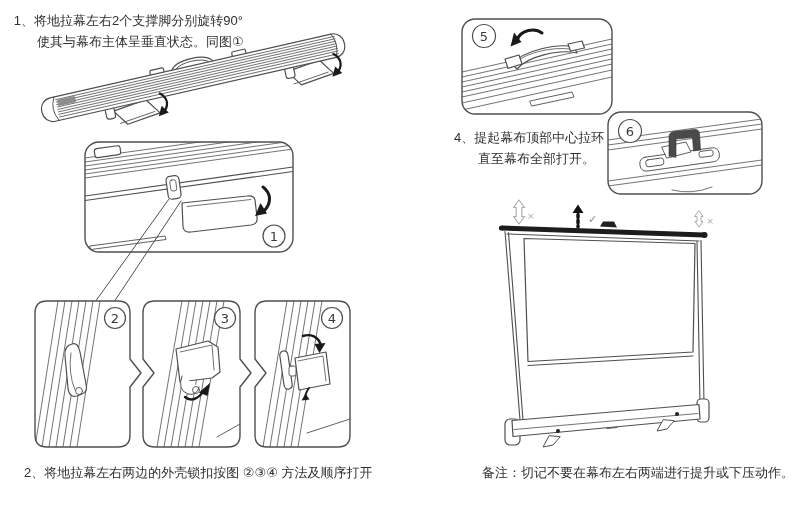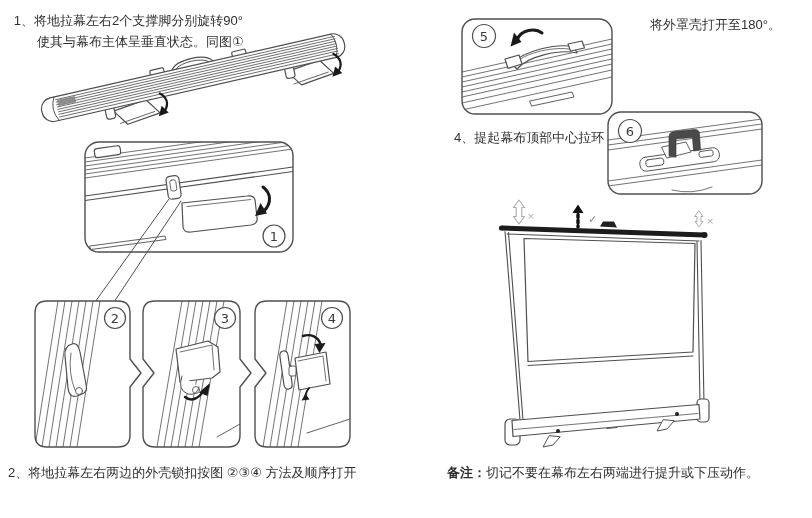--- a/index.html
+++ b/index.html
@@ -1,43 +1,43 @@
 <!DOCTYPE html>
 <html><head>
 <meta charset="utf-8">
 <style>
   html,body{margin:0;padding:0;background:#fff;}
   .page{position:relative;width:812px;height:518px;background:#ffffff;overflow:hidden;
         font-family:"Liberation Sans","DejaVu Sans",sans-serif;color:#2f2f2f;}
   .txt{position:absolute;font-size:13px;line-height:21px;white-space:nowrap;color:#2f2f2f;}
   .txt .indent{margin-left:24px;}
-  .note-label{font-weight:bold;}
+  .note-label{font-weight:normal;margin-left:35px;}
   svg.art{position:absolute;left:0;top:0;}
   svg text.fig{font-family:"DejaVu Sans","Liberation Sans",sans-serif;font-size:13px;fill:#3a3a3a;}
   svg text.mark{font-family:"DejaVu Sans",sans-serif;}
 </style>
 </head>
 <body>
 
 <div class="page">
 
   <div class="txt" style="left:13px;top:10px;text-align:center;">
     <div>1、将地拉幕左右2个支撑脚分别旋转90°</div>
     <div class="indent">使其与幕布主体呈垂直状态。同图①</div>
   </div>
 
   <div class="txt" style="left:626px;top:14px;">
-    <div class="indent">将外罩壳打开至180°。</div>
   </div>
 
   <div class="txt" style="left:454px;top:127px;">
     <div>4、提起幕布顶部中心拉环，</div>
-  </div>
-
-  <div class="txt" style="left:8px;top:462px;">
+    <div class="indent">直至幕布全部打开。</div>
+  </div>
+
+  <div class="txt" style="left:24px;top:462px;">
     <div>2、将地拉幕左右两边的外壳锁扣按图 ②③④ 方法及顺序打开</div>
   </div>
 
   <div class="txt" style="left:447px;top:462px;">
     <span class="note-label">备注：</span><span>切记不要在幕布左右两端进行提升或下压动作。</span>
   </div>
 
   <svg class="art" width="812" height="518" viewBox="0 0 812 518" fill="none" stroke="#4f4f4f" stroke-width="1.2" stroke-linecap="round" stroke-linejoin="round">
 
     <defs>

